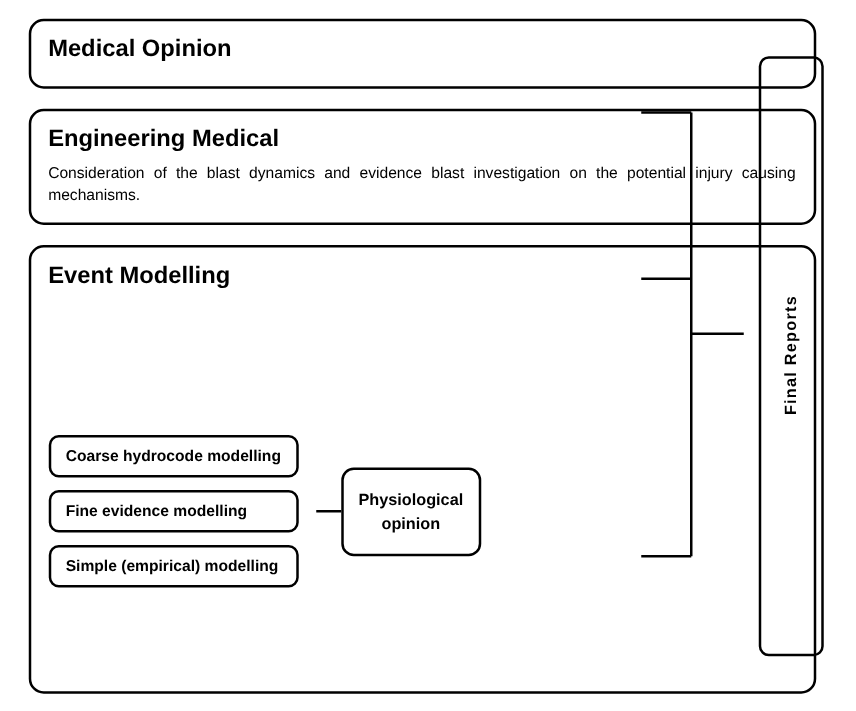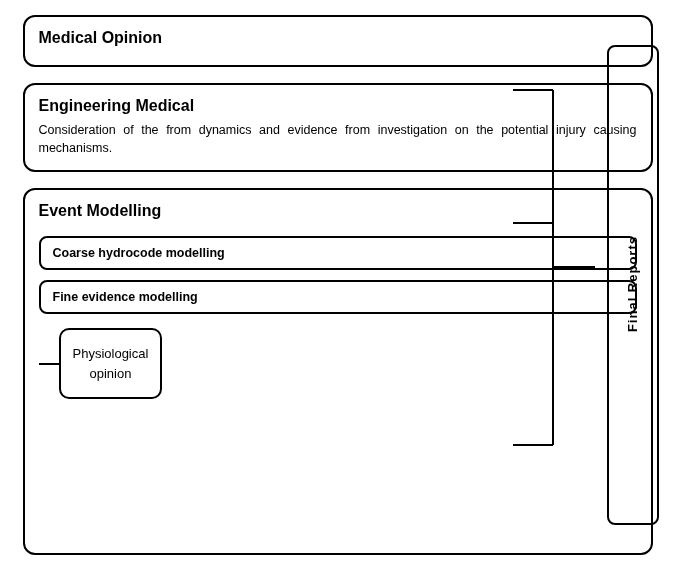--- a/index.html
+++ b/index.html
@@ -22,35 +22,37 @@
       padding-right: 10px;
     }
     .box {
       border: 2px solid #000;
       border-radius: 12px;
       padding: 12px 14px;
     }
     .box-title {
       font-weight: bold;
       margin-bottom: 6px;
-      font-size: 16px;
+      font-size: 19px;
     }
     .box-text {
       font-size: 12.5px;
       text-align: justify;
       line-height: 1.5;
     }
     .event-modelling-box {
       flex: 1;
       display: flex;
       flex-direction: column;
+      gap: 30px;
     }
     .event-inner {
       display: flex;
-      flex-direction: column;
+      flex-direction: row;
+      align-items: center;
       gap: 14px;
       margin-top: 10px;
       flex: 1;
     }
     .sub-boxes {
       display: flex;
       flex-direction: column;
       gap: 10px;
     }
     .sub-box {
@@ -58,21 +60,21 @@
       border-radius: 8px;
       padding: 8px 12px;
       font-weight: bold;
       font-size: 12.5px;
       white-space: nowrap;
     }
     .physio-box {
       border: 2px solid #000;
       border-radius: 10px;
       padding: 14px 12px;
-      font-weight: normal;
+      font-weight: bold;
       font-size: 13px;
       text-align: center;
       white-space: nowrap;
       line-height: 1.5;
     }
     
     .final-reports-area {
       display: flex;
       flex-direction: column;
       align-items: center;
@@ -118,29 +120,30 @@
 <div class="content-area">
 
   <div class="left-column">
 
     <div class="box">
       <div class="box-title">Medical Opinion</div>
     </div>
 
     <div class="box">
       <div class="box-title">Engineering Medical</div>
-      <div class="box-text">Consideration of the from dynamics and evidence from investigation on the potential injury causing mechanisms.</div>
+      <div class="box-text">Consideration of the blast dynamics and evidence blast investigation on the potential injury causing mechanisms.</div>
     </div>
 
     <div class="box event-modelling-box">
       <div class="box-title">Event Modelling</div>
       <div class="event-inner">
         <div class="sub-boxes">
           <div class="sub-box">Coarse hydrocode modelling</div>
           <div class="sub-box">Fine evidence modelling</div>
+          <div class="sub-box">Simple (empirical) modelling</div>
         </div>
 
         <div style="display:flex;flex-direction:row;align-items:center;gap:0;">
 
           <div style="width:20px;height:2px;background:#000;"></div>
           <div class="physio-box">Physiological<br>opinion</div>
         </div>
       </div>
     </div>
   </div>

